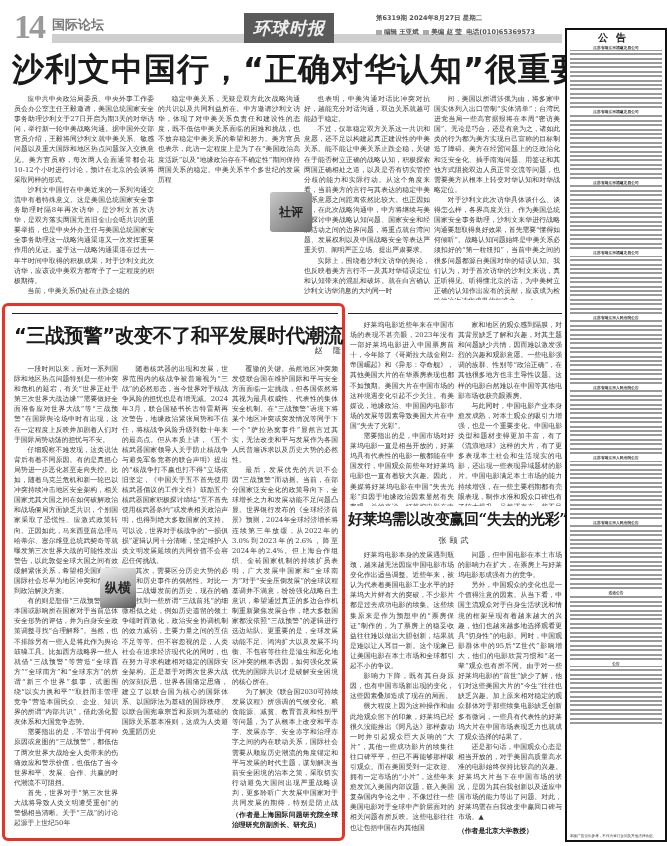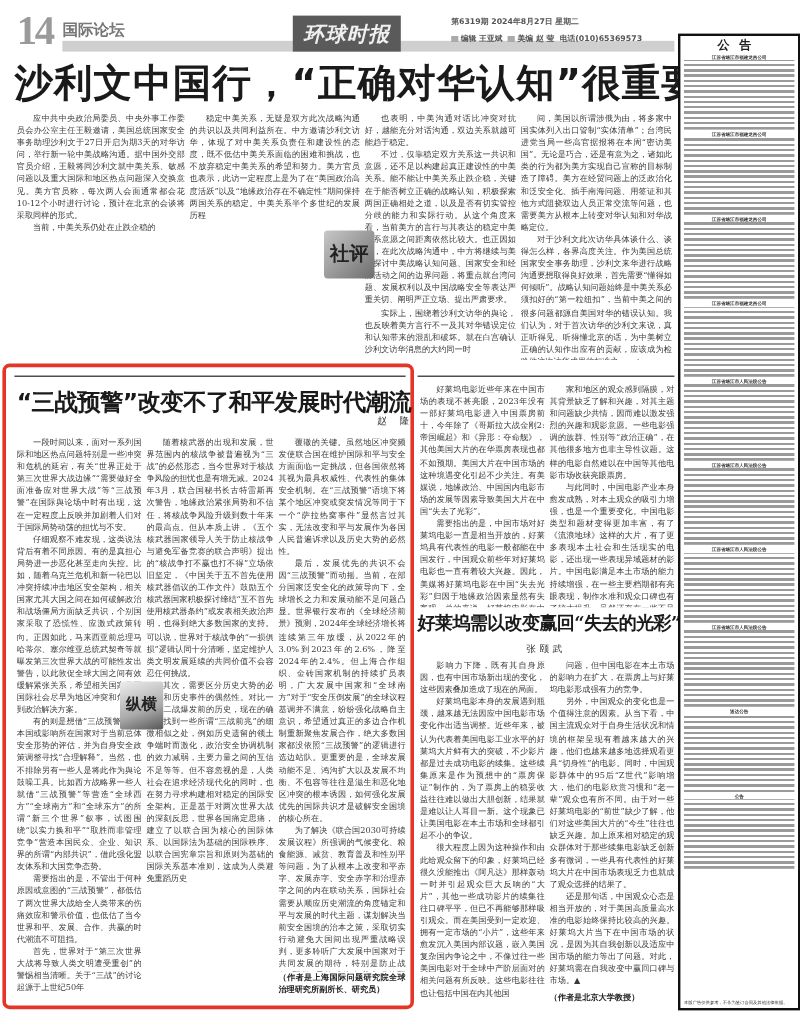--- a/index.html
+++ b/index.html
@@ -13,21 +13,21 @@
   .logo-box { position: absolute; left: 244px; top: 13px; width: 90px; height: 30px; background: #5a5a5a; color: #f0f0f0; font-family: "DejaVu Serif", serif; font-size: 17px; font-style: italic; font-weight: bold; display: flex; align-items: center; justify-content: center; letter-spacing: 1px; }
   .issue-line { position: absolute; left: 376px; top: 14px; font-size: 6.5px; color: #555; font-family: "DejaVu Sans", sans-serif; font-weight: bold; }
   .editor-line { position: absolute; left: 376px; top: 28px; font-size: 6.5px; color: #555; font-family: "DejaVu Sans", sans-serif; font-weight: bold; white-space: nowrap; }
   .editor-line .sq { display: inline-block; width: 6px; height: 5px; background: #aaa; margin-right: 2px; vertical-align: middle; }
 
   .main-headline { position: absolute; left: 12px; top: 48px; width: 550px; font-family: "DejaVu Sans", sans-serif; font-weight: bold; font-size: 32px; color: #1a1a1a; letter-spacing: 1px; white-space: nowrap; }
 
   .col { position: absolute; font-size: 6.8px; line-height: 10.1px; color: #3a3a3a; text-align: justify; overflow: hidden; }
   .col p { text-indent: 2em; }
 
-  .editorial-badge { position: absolute; left: 270px; top: 192px; width: 42px; height: 40px; background: linear-gradient(135deg, #c8c8c8, #6e6e6e); border-radius: 3px; display: flex; align-items: center; justify-content: center; color: #222; font-weight: bold; font-size: 16px; font-family: "DejaVu Serif", serif; line-height: 14px; text-align: center; }
+  .editorial-badge { position: absolute; left: 270px; top: 192px; width: 42px; height: 40px; background: linear-gradient(135deg, #c8c8c8, #6e6e6e); border-radius: 3px; display: flex; align-items: center; justify-content: center; color: #222; font-weight: bold; font-size: 12px; font-family: "DejaVu Serif", serif; line-height: 14px; text-align: center; }
 
   .hr-black { position: absolute; height: 1px; background: #222; }
 
   .red-box { position: absolute; left: 2px; top: 303px; width: 343px; height: 538px; border: 3px solid #e53428; border-radius: 6px; }
   .article2-title { position: absolute; left: 14px; top: 322px; width: 330px; font-family: "DejaVu Sans", sans-serif; font-weight: bold; font-size: 19.5px; color: #1a1a1a; white-space: nowrap; letter-spacing: -0.5px; }
   .article2-author { position: absolute; left: 0; top: 345px; width: 345px; text-align: right; font-size: 8px; color: #333; letter-spacing: 4px; }
   .zongheng-badge { position: absolute; left: 100px; top: 568px; width: 36px; height: 40px; background: linear-gradient(160deg, #eee 0%, #aaa 60%, #555 100%); border-radius: 2px; display: flex; align-items: center; justify-content: center; font-weight: bold; font-size: 13px; color: #222; line-height: 14px; text-align: center; }
 
   .article3-title { position: absolute; left: 348px; top: 510px; width: 214px; font-family: "DejaVu Serif", serif; font-weight: bold; font-size: 15px; color: #1a1a1a; white-space: nowrap; letter-spacing: -0.5px; }
   .article3-author { position: absolute; left: 348px; top: 535px; width: 214px; text-align: center; font-size: 8px; color: #333; letter-spacing: 3px; }
@@ -52,20 +52,21 @@
   <div class="issue-line">第6319期   2024年8月27日   星期二</div>
   <div class="editor-line">
     <span class="sq"></span><span>编辑</span>&nbsp;<span>王亚斌</span>&nbsp;&nbsp;<span class="sq"></span><span>美编</span>&nbsp;<span>赵 莹</span>&nbsp;&nbsp;<span>电话(010)65369573</span>
   </div>
 </div>
 
 <div class="main-headline">沙利文中国行，“正确对华认知”很重要</div>
 
 <div class="col" style="left:14px; top:94px; width:140px; height:206px;">
     <p>应中共中央政治局委员、中央外事工作委员会办公室主任王毅邀请，美国总统国家安全事务助理沙利文于27日开启为期3天的对华访问，举行新一轮中美战略沟通。据中国外交部官员介绍，王毅将同沙利文就中美关系、敏感问题以及重大国际和地区热点问题深入交换意见。美方官员称，每次两人会面通常都会花10-12个小时进行讨论，预计在北京的会谈将采取同样的形式。</p>
+    <p>沙利文中国行在中美近来的一系列沟通交流中有着特殊意义。这是美国总统国家安全事务助理时隔8年再次访华，是沙利文首次访华，是双方落实两国元首旧金山会晤共识的重要举措，也是中央外办主任与美国总统国家安全事务助理这一战略沟通渠道又一次发挥重要作用的见证。鉴于这一战略沟通渠道在过去一年半时间中取得的积极成果，对于沙利文此次访华，应该说中美双方都寄予了一定程度的积极期待。</p>
     <p>当前，中美关系仍处在止跌企稳的</p>
   </div>
 <div class="col" style="left:158px; top:94px; width:142px; height:206px;">
     <p>稳定中美关系，无疑是双方此次战略沟通的共识以及共同利益所在。中方邀请沙利文访华，体现了对中美关系负责任和建设性的态度，既不低估中美关系面临的困难和挑战，也不放弃稳定中美关系的希望和努力。美方官员也表示，此访一定程度上是为了在“美国政治高度活跃”以及“地缘政治存在不确定性”期间保持两国关系的稳定。中美关系半个多世纪的发展历程</p>
   </div>
 <div class="col" style="left:304px; top:94px; width:126px; height:206px;">
     <p>也表明，中美沟通对话比冲突对抗好，越能充分对话沟通，双边关系就越可能趋于稳定。</p>
     <p>不过，仅靠稳定双方关系这一共识和意愿，还不足以构建起真正建设性的中美关系。能不能让中美关系止跌企稳，关键在于能否树立正确的战略认知，积极探索两国正确相处之道，以及是否有切实管控分歧的能力和实际行动。从这个角度来看，当前美方的言行与其表达的稳定中美关系意愿之间距离依然比较大。也正因如此，在此次战略沟通中，中方将继续与美方探讨中美战略认知问题、国家安全和经济活动之间的边界问题，将重点就台湾问题、发展权利以及中国战略安全等表达严重关切、阐明严正立场、提出严肃要求。</p>
     <p>实际上，围绕着沙利文访华的舆论，也反映着美方言行不一及其对华错误定位和认知带来的混乱和破坏。就在白宫确认沙利文访华消息的大约同一时</p>
   </div>
@@ -103,22 +104,22 @@
     <p>好莱坞电影近些年来在中国市场的表现不甚亮眼，2023年没有一部好莱坞电影进入中国票房前十，今年除了《哥斯拉大战金刚2:帝国崛起》和《异形：夺命舰》，其他美国大片的在华票房表现也都不如预期。美国大片在中国市场的这种境遇变化引起不少关注。有美媒说，地缘政治、中国国内电影市场的发展等因素导致美国大片在中国“失去了光彩”。</p>
     <p>需要指出的是，中国市场对好莱坞电影一直是相当开放的，好莱坞具有代表性的电影一般都能在中国发行，中国观众前些年对好莱坞电影也一直有着较大兴趣。因此，美媒将好莱坞电影在中国“失去光彩”归因于地缘政治因素显然有失客观。总的来说，好莱坞电影在中国市场</p>
   </div>
 <div class="col" style="left:458px; top:320px; width:104px; height:186px;">
     <p>家和地区的观众感到隔膜，对其背景缺乏了解和兴趣，对其主题和问题缺少共情，因而难以激发强烈的兴趣和观影意愿。一些电影强调的族群、性别等“政治正确”，在其他很多地方也非主导性议题。这样的电影自然难以在中国等其他电影市场收获亮眼票房。</p>
     <p>与此同时，中国电影产业本身愈发成熟，对本土观众的吸引力增强，也是一个重要变化。中国电影类型和题材变得更加丰富，有了《流浪地球》这样的大片，有了更多表现本土社会和生活现实的电影，还出现一些表现异域题材的影片。中国电影满足本土市场的能力持续增强，在一些主要档期都有亮眼表现，制作水准和观众口碑也有了较大提升。虽然还存在一些不足和</p>
   </div>
 <div class="article3-title">好莱坞需以改变赢回“失去的光彩”</div>
 <div class="article3-author">张颐武</div>
 <div class="col" style="left:350px; top:550px; width:104px; height:290px;">
+    <p>好莱坞电影本身的发展遇到瓶颈，越来越无法因应中国电影市场变化作出适当调整。近些年来，被认为代表着美国电影工业水平的好莱坞大片鲜有大的突破，不少影片都是过去成功电影的续集。这些续集原来是作为预想中的“票房保证”制作的，为了票房上的稳妥收益往往难以做出大胆创新，结果就是难以让人耳目一新。这个现象已让美国电影在本土市场和全球都引起不小的争议。</p>
     <p>影响力下降，既有其自身原因，也有中国市场新出现的变化，这些因素叠加造成了现在的局面。</p>
-    <p>好莱坞电影本身的发展遇到瓶颈，越来越无法因应中国电影市场变化作出适当调整。近些年来，被认为代表着美国电影工业水平的好莱坞大片鲜有大的突破，不少影片都是过去成功电影的续集。这些续集原来是作为预想中的“票房保证”制作的，为了票房上的稳妥收益往往难以做出大胆创新，结果就是难以让人耳目一新。这个现象已让美国电影在本土市场和全球都引起不小的争议。</p>
     <p>很大程度上因为这种操作和由此给观众留下的印象，好莱坞已经很久没能推出《阿凡达》那样轰动一时并引起观众巨大反响的“大片”，其他一些成功影片的续集往往口碑平平，但已不再能够那样吸引观众。而在美国受到一定欢迎、拥有一定市场的“小片”，这些年来愈发沉入美国内部议题，嵌入美国复杂国内争论之中，不像过往一些美国电影对于全球中产阶层面对的相关问题有所反映。这些电影往往也让包括中国在内其他国</p>
   </div>
 <div class="col" style="left:458px; top:550px; width:104px; height:274px;">
     <p>问题，但中国电影在本土市场的影响力在扩大，在票房上与好莱坞电影形成强有力的竞争。</p>
     <p>另外，中国观众的变化也是一个值得注意的因素。从当下看，中国主流观众对于自身生活状况和情境的框架呈现有着越来越大的兴趣，他们也越来越多地选择观看更具“切身性”的电影。同时，中国观影群体中的95后“Z世代”影响增大，他们的电影欣赏习惯和“老一辈”观众也有所不同。由于对一些好莱坞电影的“前世”缺少了解，他们对这些美国大片的“今生”往往也缺乏兴趣。加上原来相对稳定的观众群体对于那些续集电影缺乏创新多有微词，一些具有代表性的好莱坞大片在中国市场表现乏力也就成了观众选择的结果了。</p>
     <p>还是那句话，中国观众心态是相当开放的，对于美国高质量高水准的电影始终保持比较高的兴趣。好莱坞大片当下在中国市场的状况，是因为其自我创新以及适应中国市场的能力等出了问题。对此，好莱坞需在自我改变中赢回口碑与市场。▲</p>
   </div>
 <div class="col byline" style="left:458px; top:826px; width:104px; height:12px;">（作者是北京大学教授）</div>
 
 <div class="notice">

